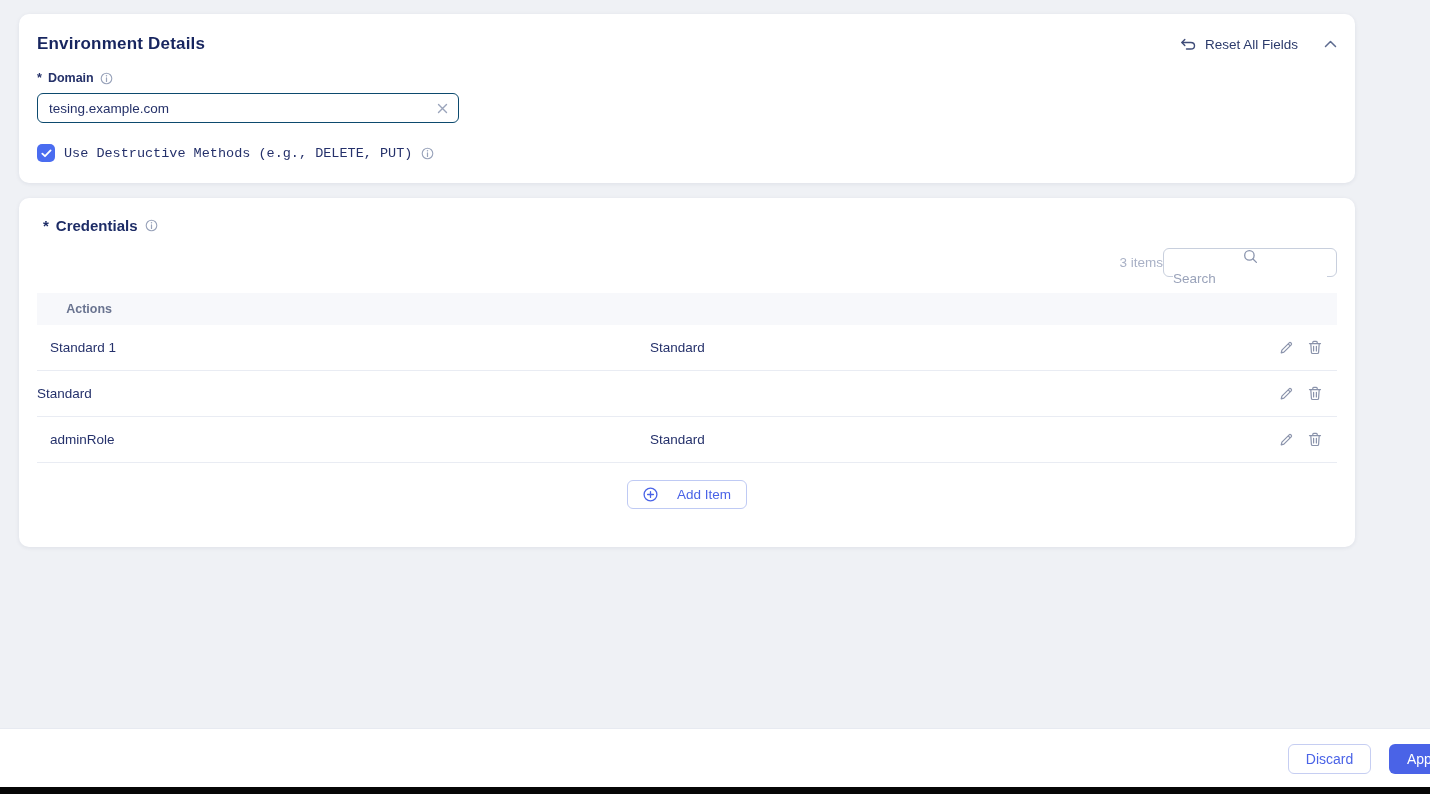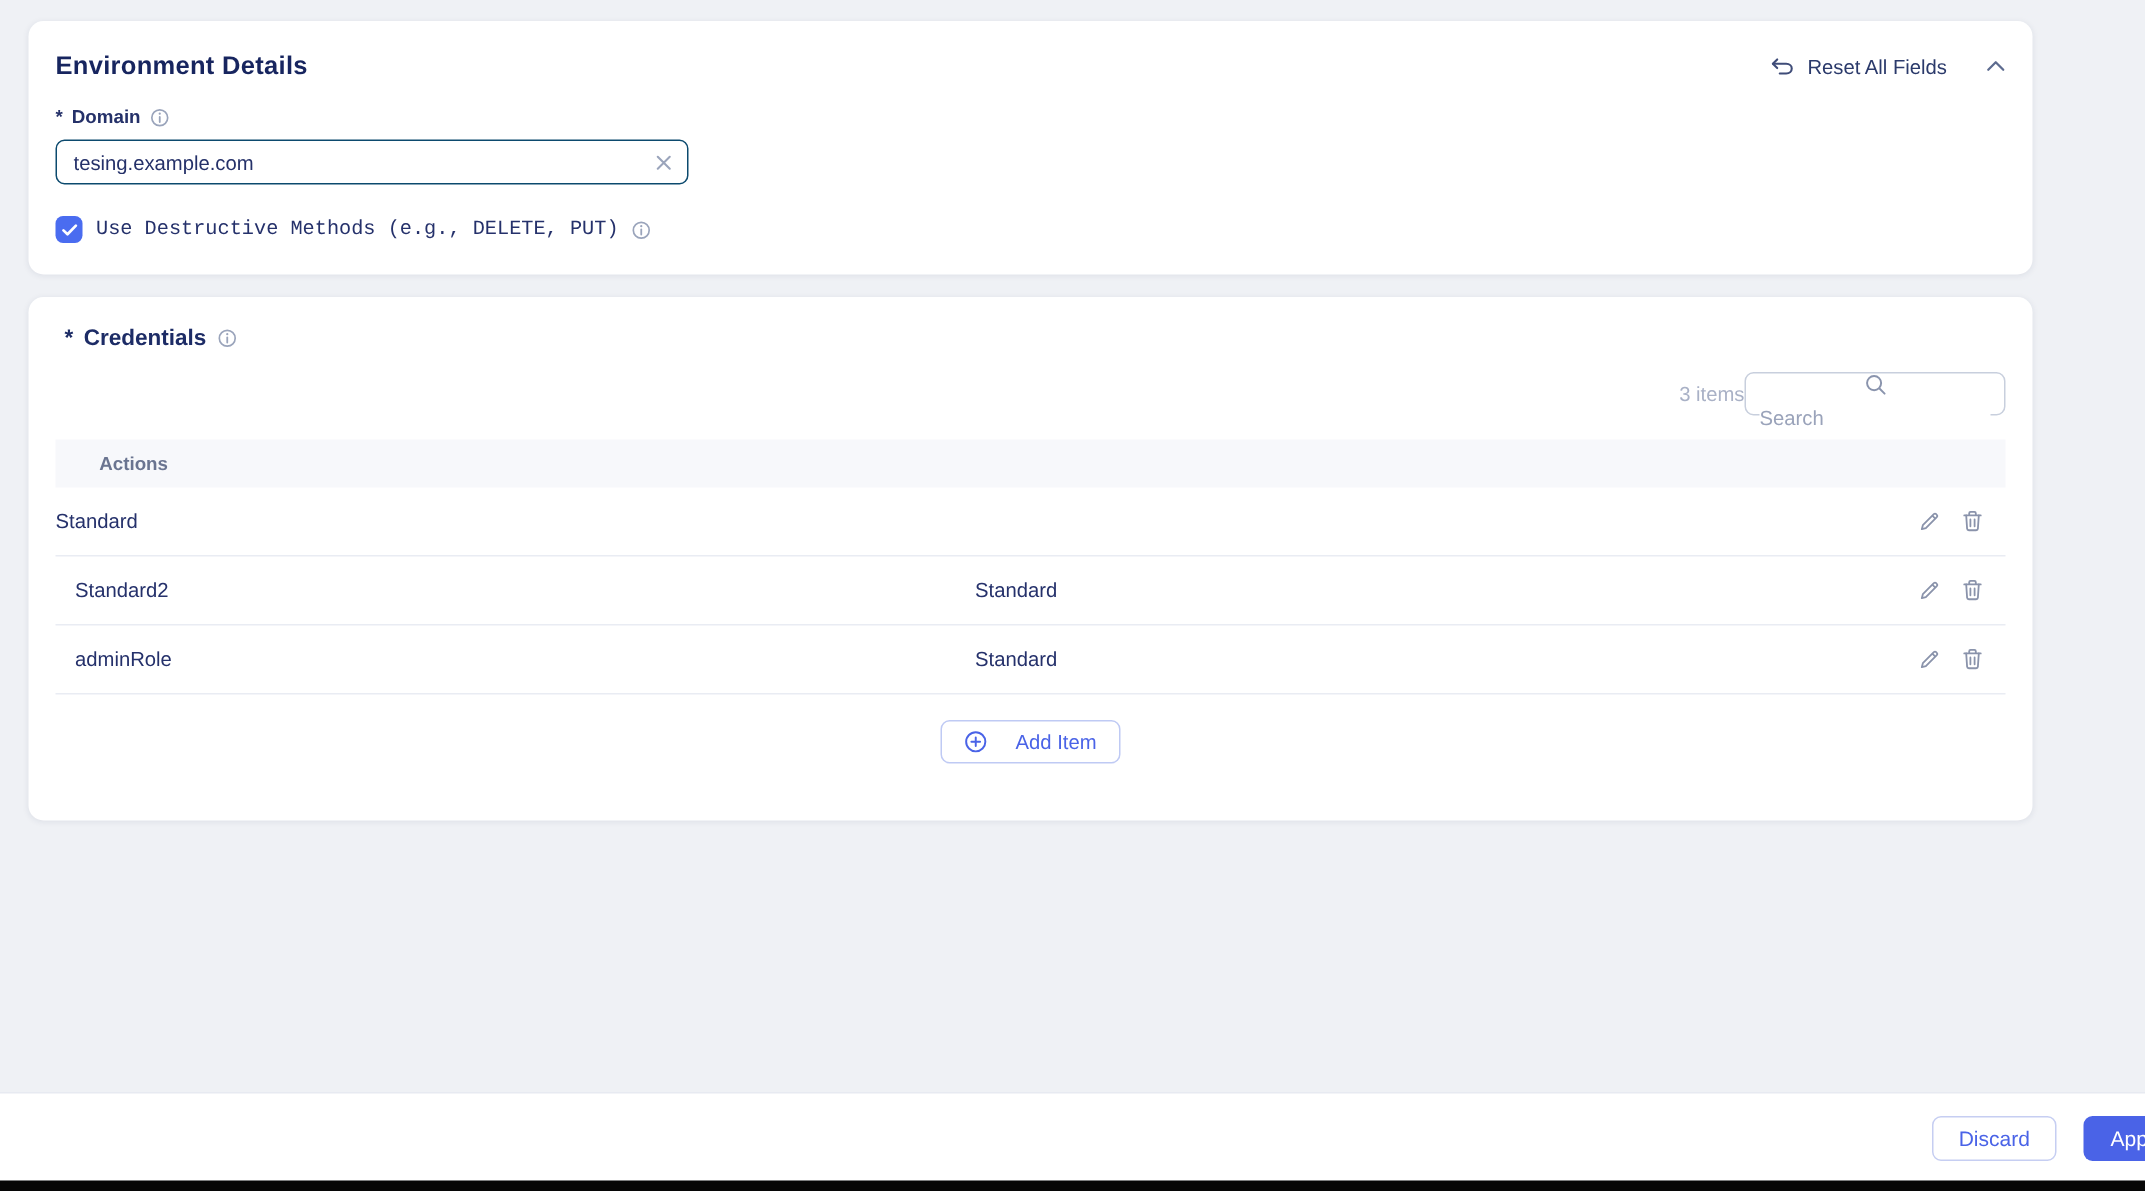--- a/index.html
+++ b/index.html
@@ -223,20 +223,21 @@
       <input type="text" placeholder="Search" style="">
     </div>
   </div>
 
   <div class="table">
     <div class="thead">
       <div class="col-actions">Actions</div>
     </div>
 
     <div class="trow">
+      <div class="col-user">Standard 1</div>
       <div class="col-role">Standard</div>
       <div class="col-actions">
         <span class="action-btn">
           <span class="icon">
             <svg width="15" height="15" viewBox="0 0 15 15" fill="none" stroke="#8a93ab" stroke-width="1.2" stroke-linejoin="round">
               <path d="M2.2 12.8 L2.9 10.1 L10.2 2.8 A1.15 1.15 0 0 1 11.8 2.8 L12.2 3.2 A1.15 1.15 0 0 1 12.2 4.8 L4.9 12.1 L2.2 12.8 Z"></path>
               <path d="M9.2 3.8 L11.2 5.8"></path>
             </svg>
           </span>
         </span>
@@ -247,21 +248,20 @@
               <path d="M4.8 3.4 V2.2 A0.9 0.9 0 0 1 5.7 1.3 H8.3 A0.9 0.9 0 0 1 9.2 2.2 V3.4"></path>
               <path d="M2.8 3.6 L3.4 12.4 A1.2 1.2 0 0 0 4.6 13.5 H9.4 A1.2 1.2 0 0 0 10.6 12.4 L11.2 3.6"></path>
               <path d="M5.6 6.3 V10.9 M8.4 6.3 V10.9"></path>
             </svg>
           </span>
         </span>
       </div>
     </div>
 
     <div class="trow">
-      <div class="col-user">Standard2</div>
       <div class="col-role">Standard</div>
       <div class="col-actions">
         <span class="action-btn">
           <span class="icon">
             <svg width="15" height="15" viewBox="0 0 15 15" fill="none" stroke="#8a93ab" stroke-width="1.2" stroke-linejoin="round">
               <path d="M2.2 12.8 L2.9 10.1 L10.2 2.8 A1.15 1.15 0 0 1 11.8 2.8 L12.2 3.2 A1.15 1.15 0 0 1 12.2 4.8 L4.9 12.1 L2.2 12.8 Z"></path>
               <path d="M9.2 3.8 L11.2 5.8"></path>
             </svg>
           </span>
         </span>

